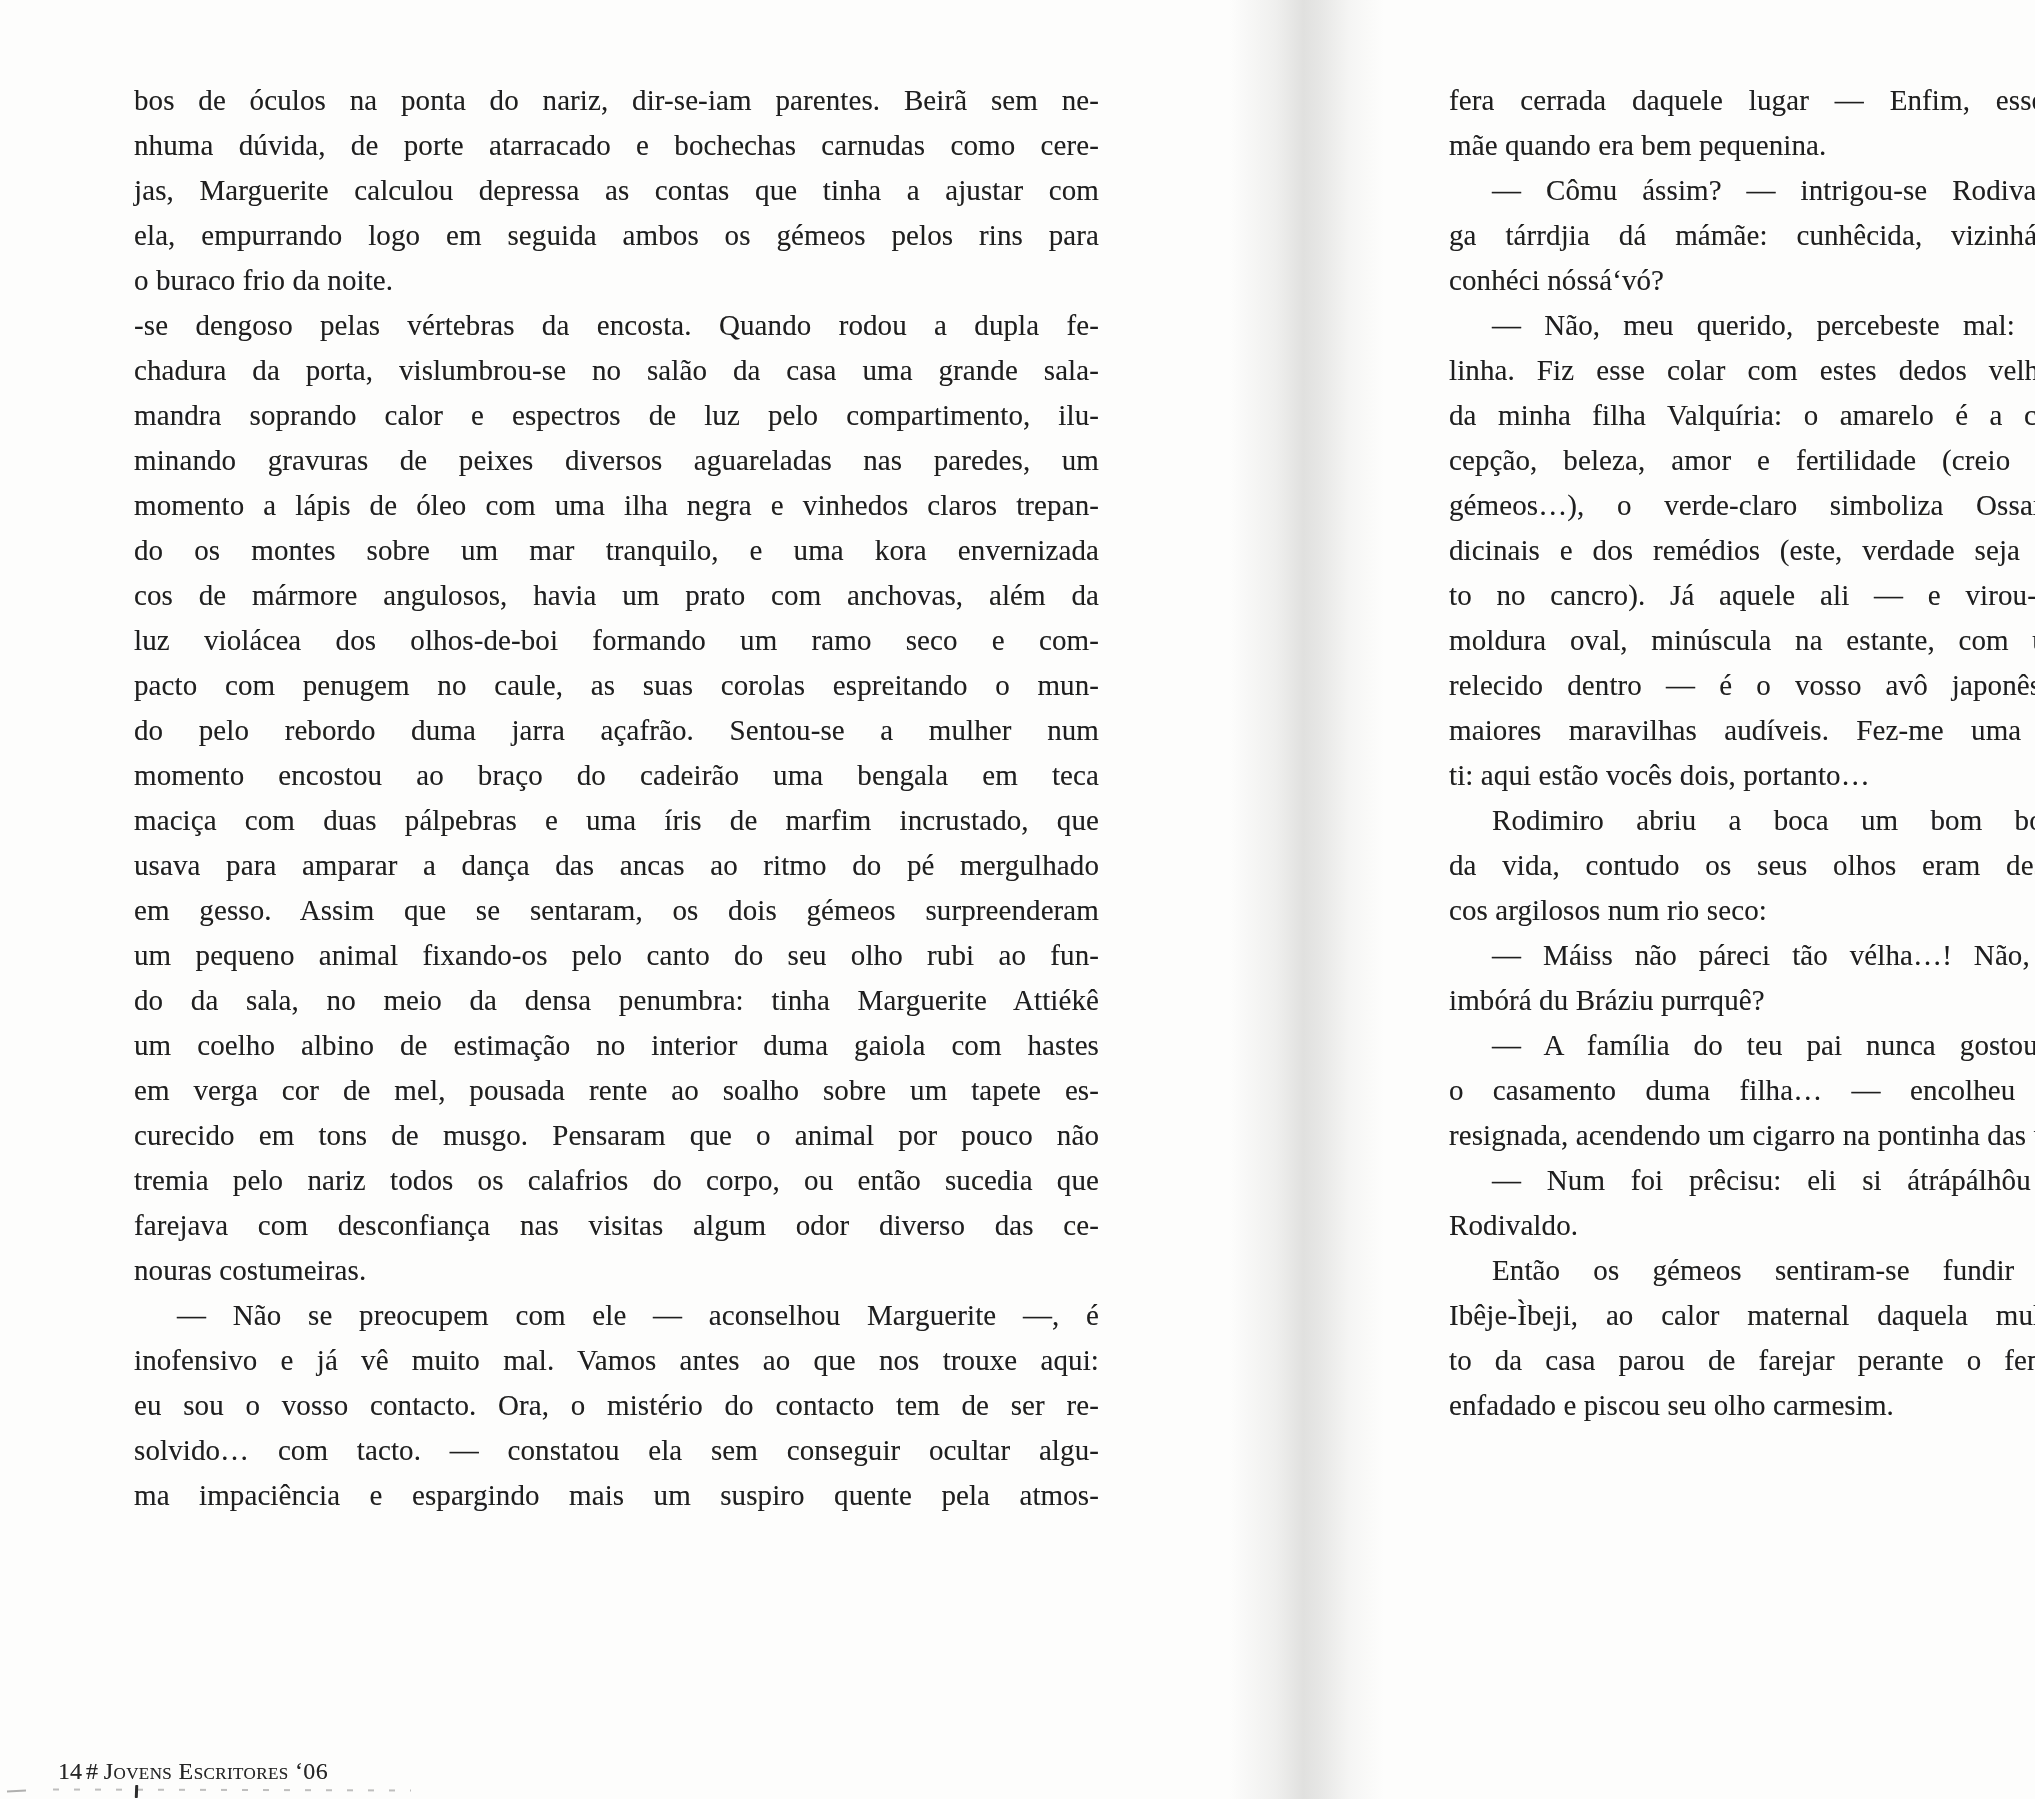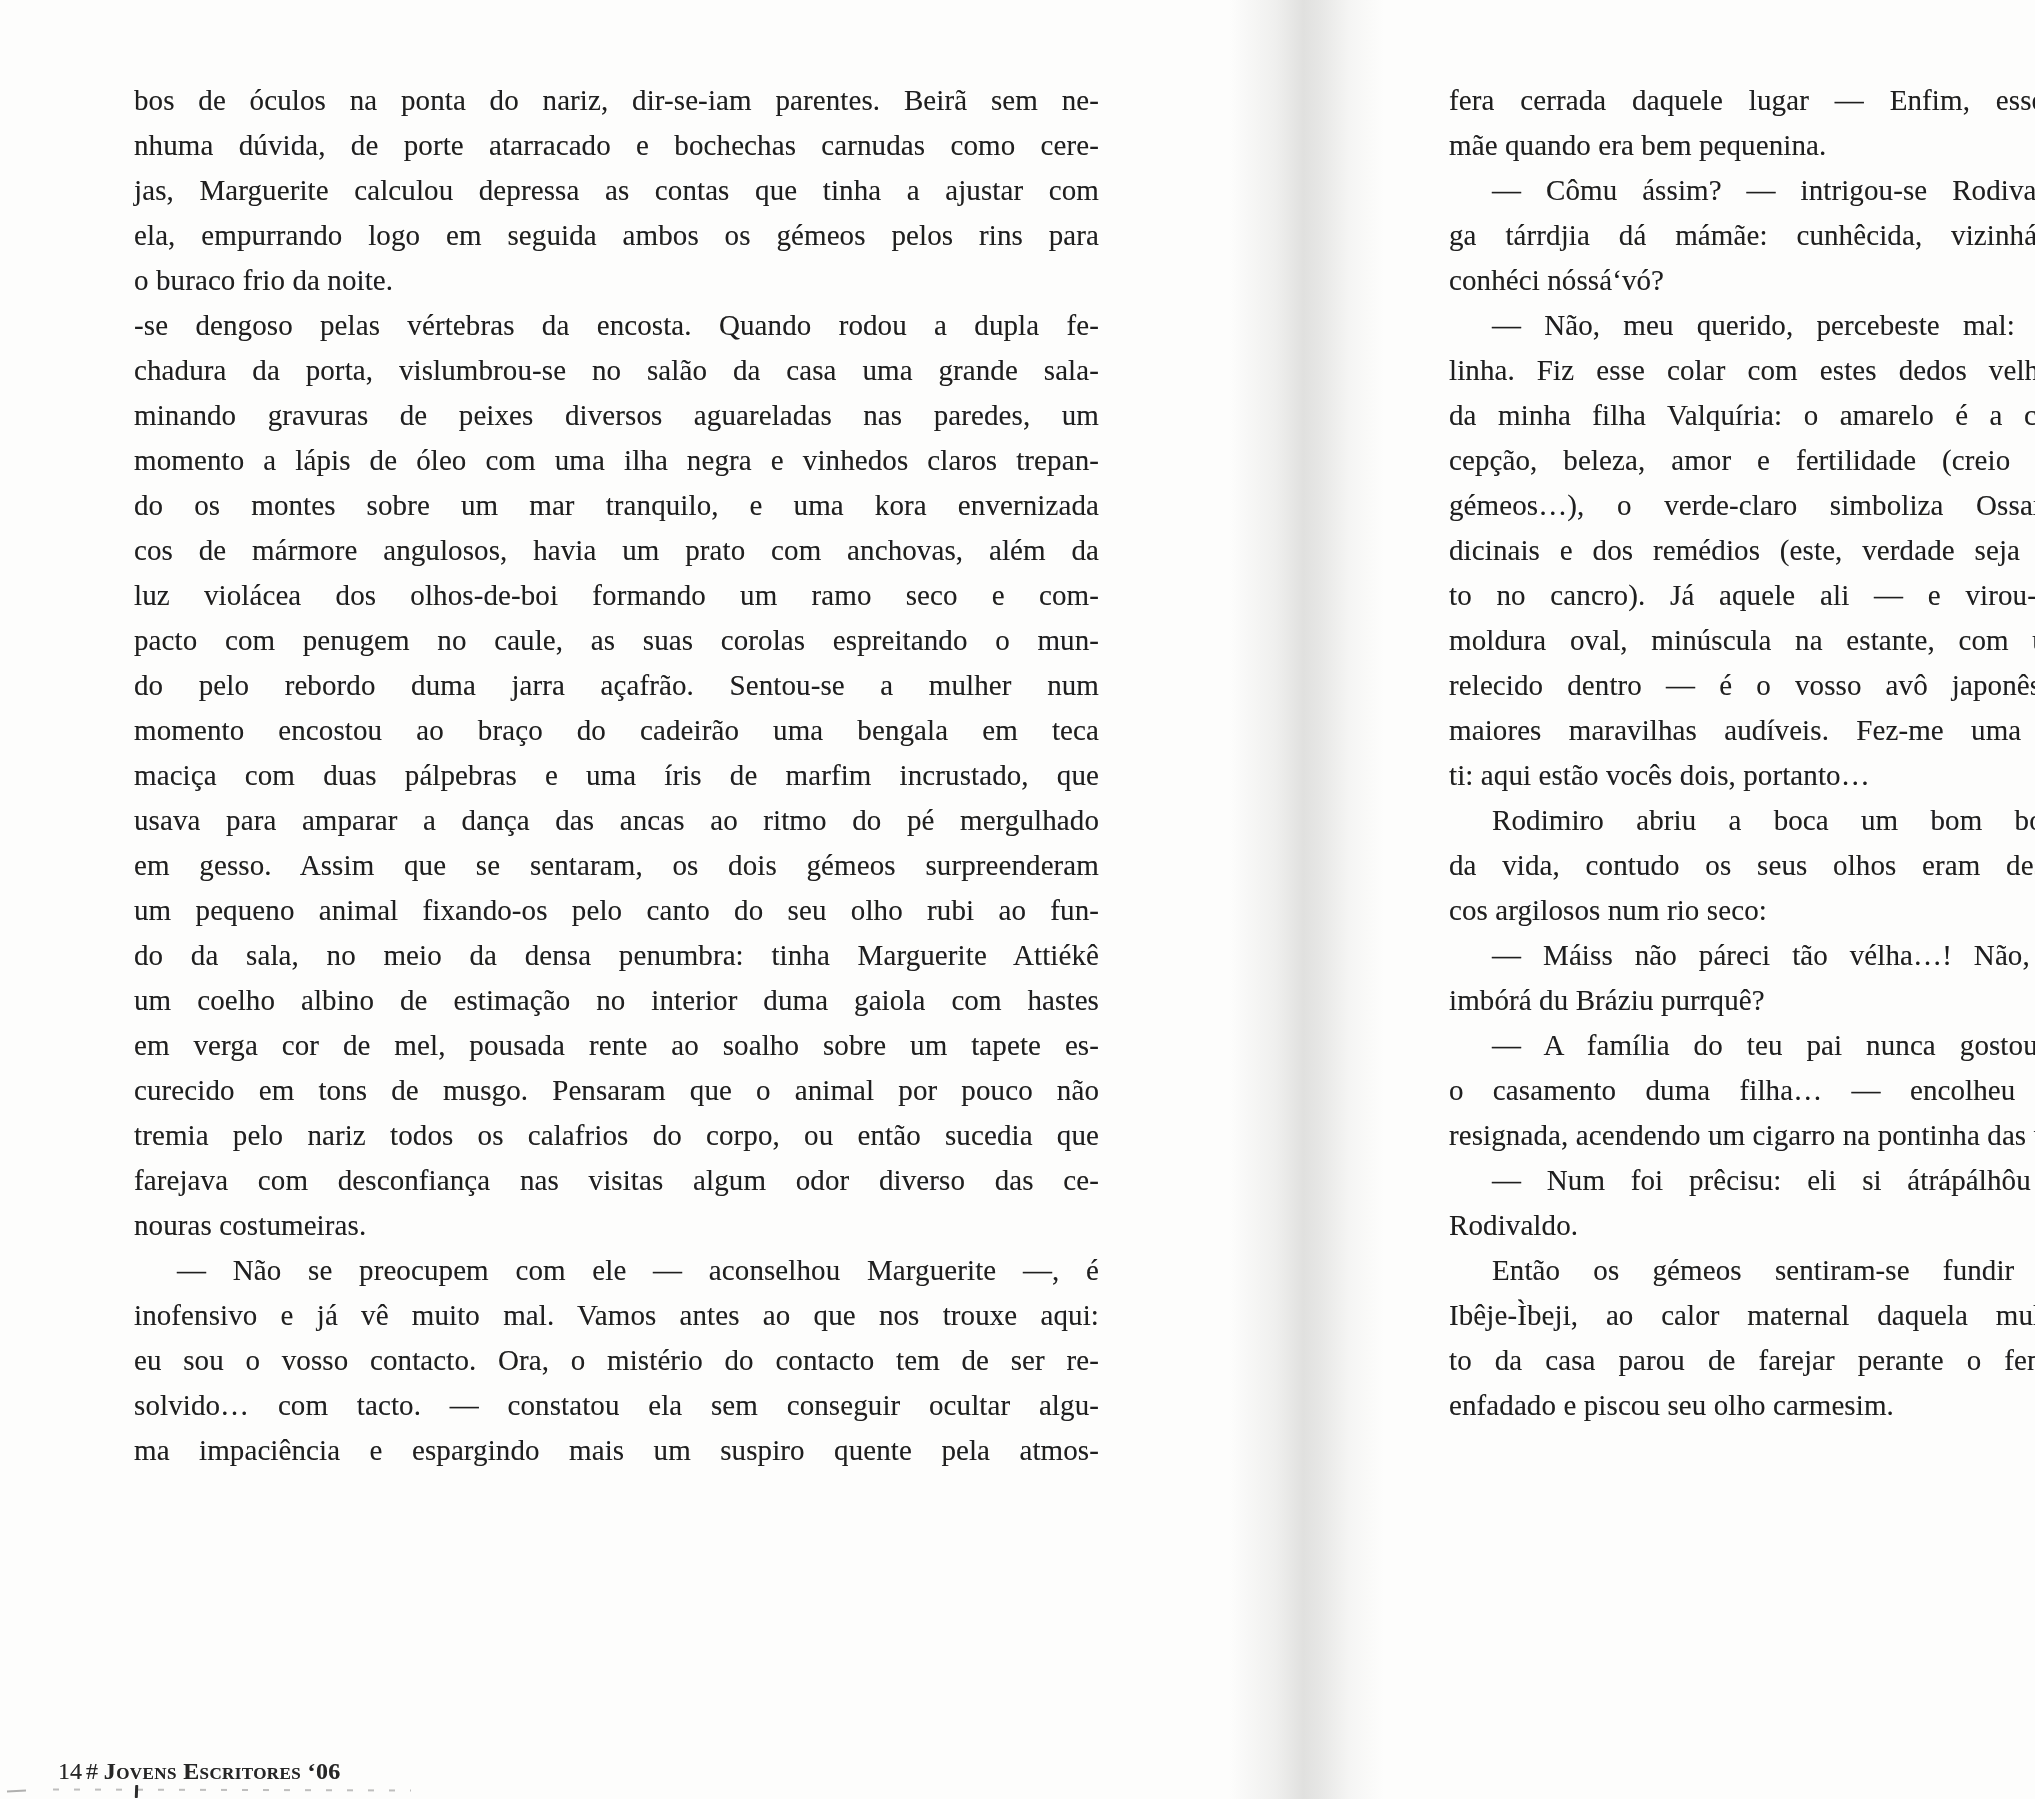--- a/index.html
+++ b/index.html
@@ -42,21 +42,21 @@
   .line.par-end{text-align-last:left;}
   .line.indent{text-indent:43px;}
   .footer{
     position:absolute;top:1757px;
     font-size:24px;line-height:28.5px;
     color:#262626;
     text-shadow:0 0 0.4px rgba(25,25,25,0.4);
     white-space:nowrap;
   }
   .footer-left{left:58px;}
-  .sc{font-variant:small-caps;letter-spacing:0.4px;font-weight:bold;}
+  .sc{font-variant:small-caps;letter-spacing:0.4px;}
   .hash{display:inline-block;margin:0 5.7px 0 4.1px;}
   
   .bottom-streak{
     position:absolute;left:53px;top:1789px;width:358px;height:2px;
     background:repeating-linear-gradient(90deg,
       rgba(45,45,45,0.55) 0 5.7px, rgba(45,45,45,0) 5.7px 21px);
     opacity:0.55;transform:rotate(0.15deg);
   }
   .bottom-tick{
     position:absolute;left:135px;top:1785px;width:2.8px;height:13.4px;
@@ -75,20 +75,21 @@
   <div class="gutter-shadow"></div>
 
   <div class="text-block text-left">
       <div class="line">bos de óculos na ponta do nariz, dir-se-iam parentes. Beirã sem ne-</div>
       <div class="line">nhuma dúvida, de porte atarracado e bochechas carnudas como cere-</div>
       <div class="line">jas, Marguerite calculou depressa as contas que tinha a ajustar com</div>
       <div class="line">ela, empurrando logo em seguida ambos os gémeos pelos rins para</div>
       <div class="line par-end">o buraco frio da noite.</div>
       <div class="line">-se dengoso pelas vértebras da encosta. Quando rodou a dupla fe-</div>
       <div class="line">chadura da porta, vislumbrou-se no salão da casa uma grande sala-</div>
+      <div class="line">mandra soprando calor e espectros de luz pelo compartimento, ilu-</div>
       <div class="line">minando gravuras de peixes diversos aguareladas nas paredes, um</div>
       <div class="line">momento a lápis de óleo com uma ilha negra e vinhedos claros trepan-</div>
       <div class="line">do os montes sobre um mar tranquilo, e uma kora envernizada</div>
       <div class="line">cos de mármore angulosos, havia um prato com anchovas, além da</div>
       <div class="line">luz violácea dos olhos-de-boi formando um ramo seco e com-</div>
       <div class="line">pacto com penugem no caule, as suas corolas espreitando o mun-</div>
       <div class="line">do pelo rebordo duma jarra açafrão. Sentou-se a mulher num</div>
       <div class="line">momento encostou ao braço do cadeirão uma bengala em teca</div>
       <div class="line">maciça com duas pálpebras e uma íris de marfim incrustado, que</div>
       <div class="line">usava para amparar a dança das ancas ao ritmo do pé mergulhado</div>

